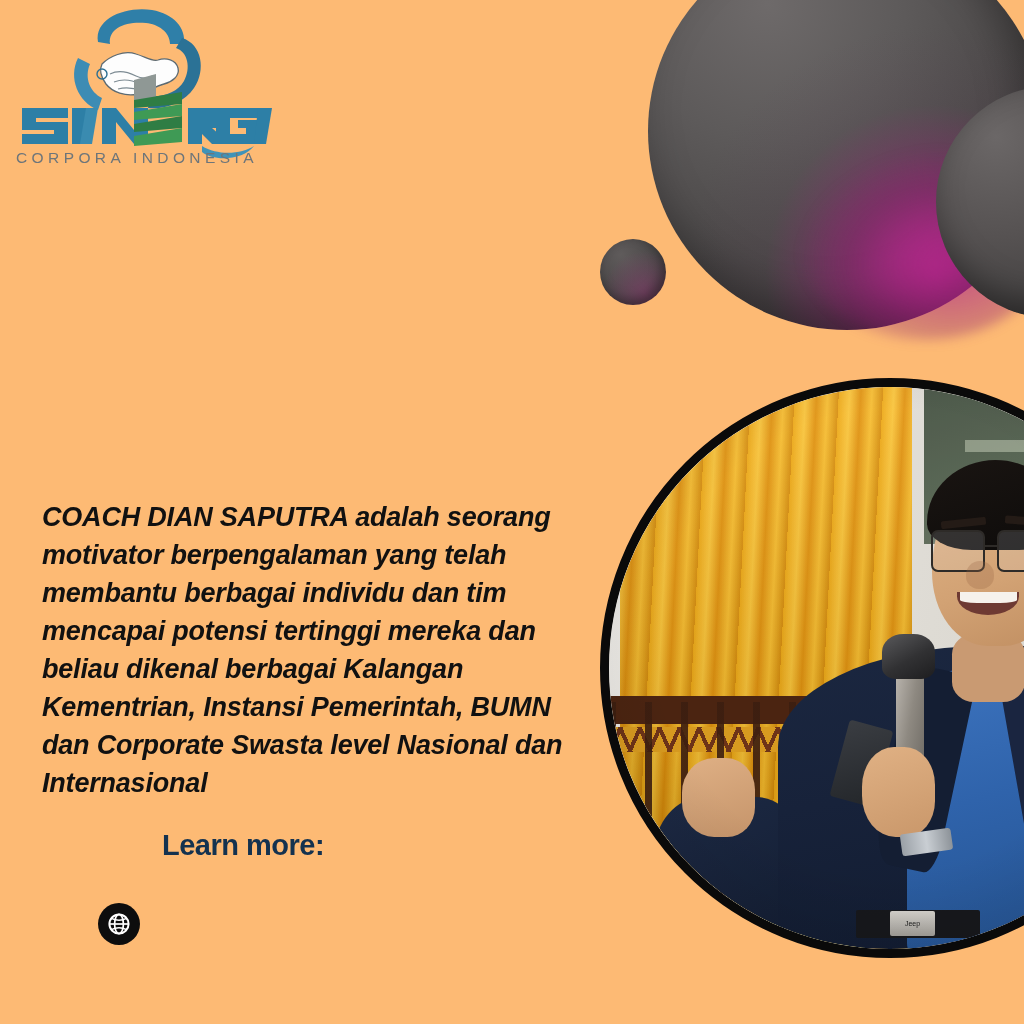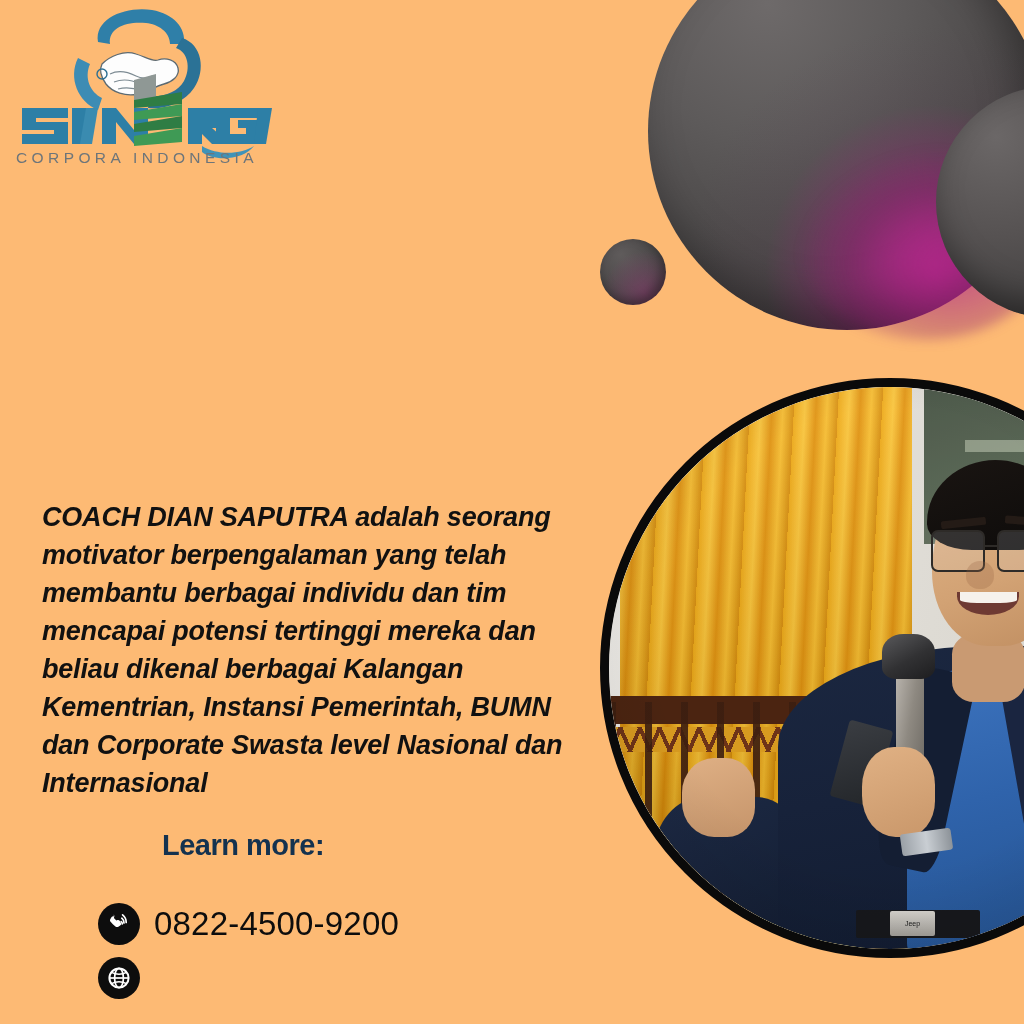--- a/index.html
+++ b/index.html
@@ -386,31 +386,20 @@
     </svg>
   </div>
 
 
   <div class="body-copy">COACH DIAN SAPUTRA adalah seorang motivator berpengalaman yang telah membantu berbagai individu dan tim mencapai potensi tertinggi mereka dan beliau dikenal berbagai Kalangan Kementrian, Instansi Pemerintah, BUMN dan Corporate Swasta level Nasional dan Internasional</div>
 
   <div class="learn-more">Learn more:</div>
 
   <div class="contact-list">
 
-    <div class="contact-row">
-      <span class="contact-icon">
-        <svg width="28" height="28" viewBox="0 0 28 28" xmlns="http://www.w3.org/2000/svg">
-          <path d="M9.2 6.4c-.9-.5-2-.2-2.6.7l-1.2 1.8c-.6.9-.5 2.1.2 2.9 1.4 1.7 3 3.3 4.8 4.7.9.7 2.1.8 3 .2l1.8-1.2c.9-.6 1.2-1.7.7-2.6l-1.1-2c-.4-.8-1.4-1.2-2.3-.9l-1.2.4-2.4-2.4.4-1.2c.3-.9-.1-1.9-.9-2.3z" fill="#ffffff"></path>
-          <path d="M16.8 8.2a6.2 6.2 0 0 1 2.2 4.8" fill="none" stroke="#ffffff" stroke-width="1.7" stroke-linecap="round"></path>
-          <path d="M16.2 11.6a3 3 0 0 1 1.1 2.4" fill="none" stroke="#ffffff" stroke-width="1.7" stroke-linecap="round"></path>
-          <path d="M17.6 4.8a9.6 9.6 0 0 1 3.6 7.6" fill="none" stroke="#ffffff" stroke-width="1.7" stroke-linecap="round"></path>
-        </svg>
-      </span>
-      <span class="contact-text">0822-4500-9200</span>
-    </div>
 
     <div class="contact-row">
       <span class="contact-icon">
         <svg width="28" height="28" viewBox="0 0 28 28" xmlns="http://www.w3.org/2000/svg">
           <circle cx="14" cy="14" r="9.6" fill="none" stroke="#ffffff" stroke-width="2"></circle>
           <ellipse cx="14" cy="14" rx="4.4" ry="9.6" fill="none" stroke="#ffffff" stroke-width="1.7"></ellipse>
           <line x1="4.4" y1="14" x2="23.6" y2="14" stroke="#ffffff" stroke-width="1.7"></line>
           <path d="M6.4 8.4c4.6 2.3 10.6 2.3 15.2 0" fill="none" stroke="#ffffff" stroke-width="1.5"></path>
           <path d="M6.4 19.6c4.6-2.3 10.6-2.3 15.2 0" fill="none" stroke="#ffffff" stroke-width="1.5"></path>
         </svg>

